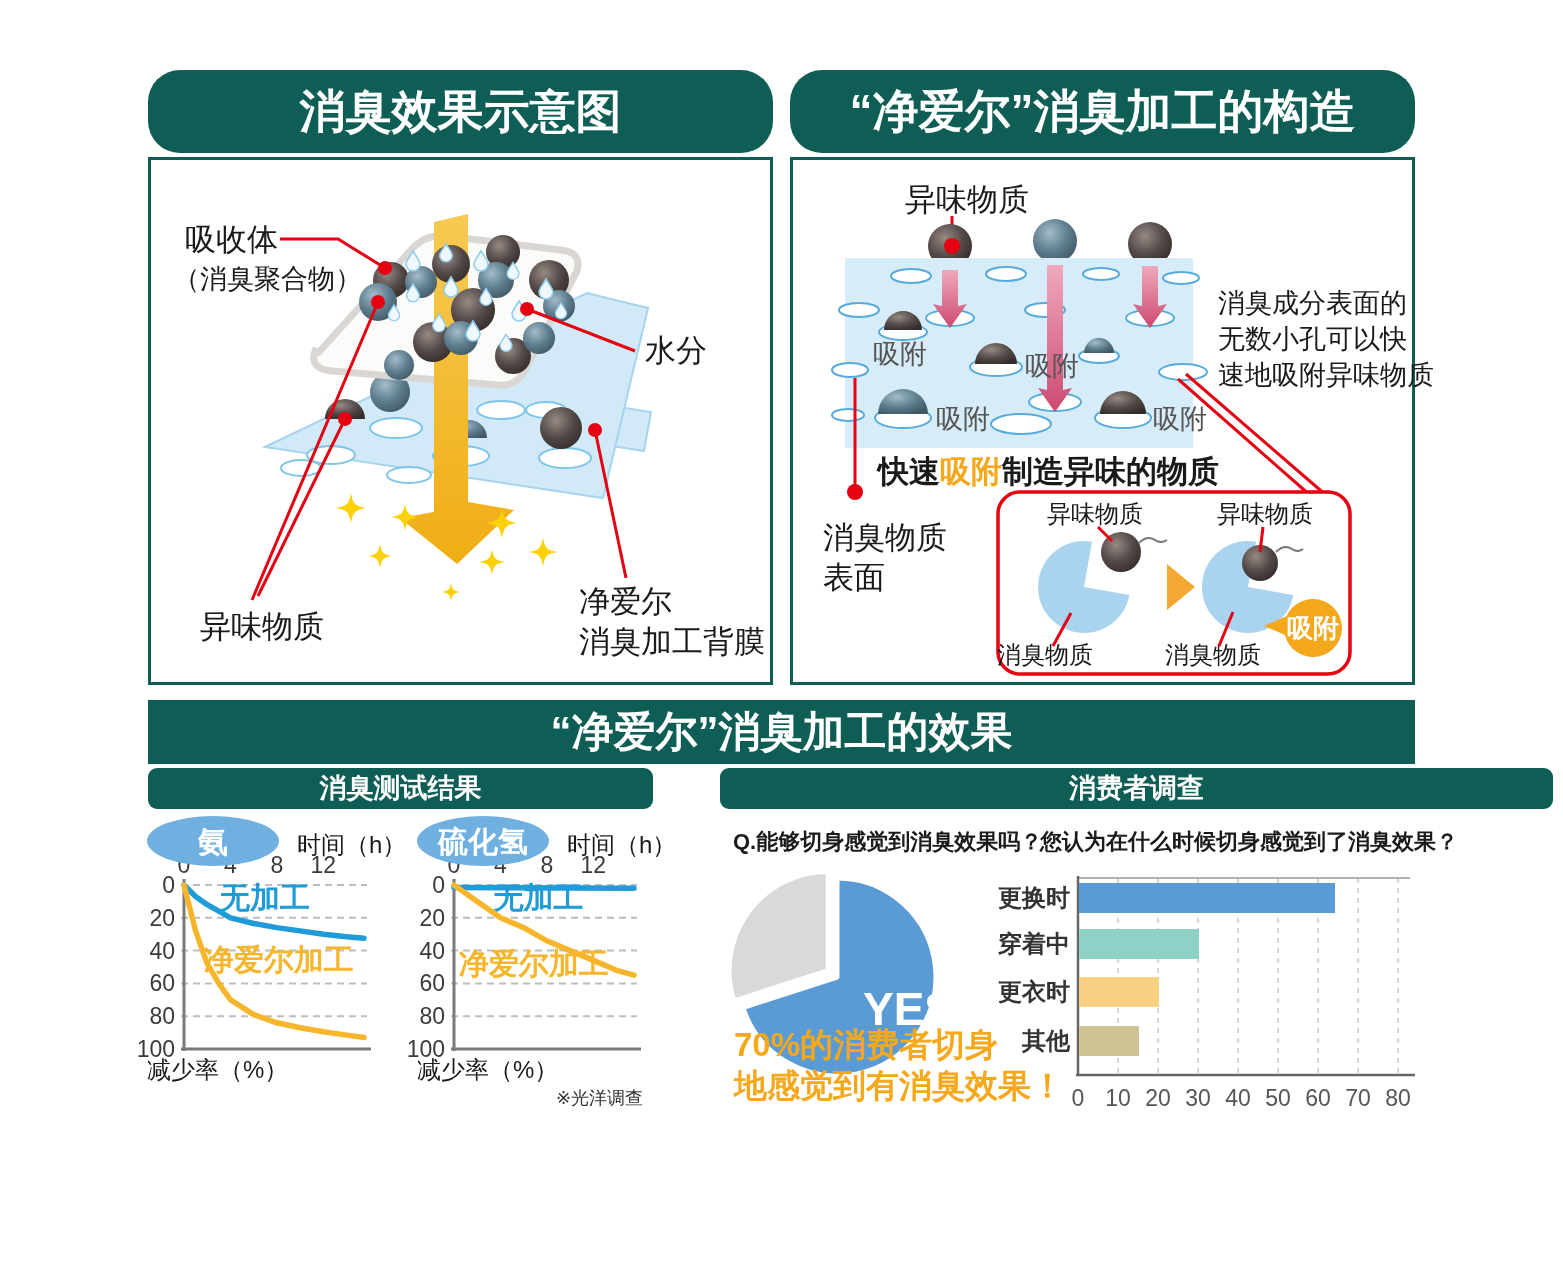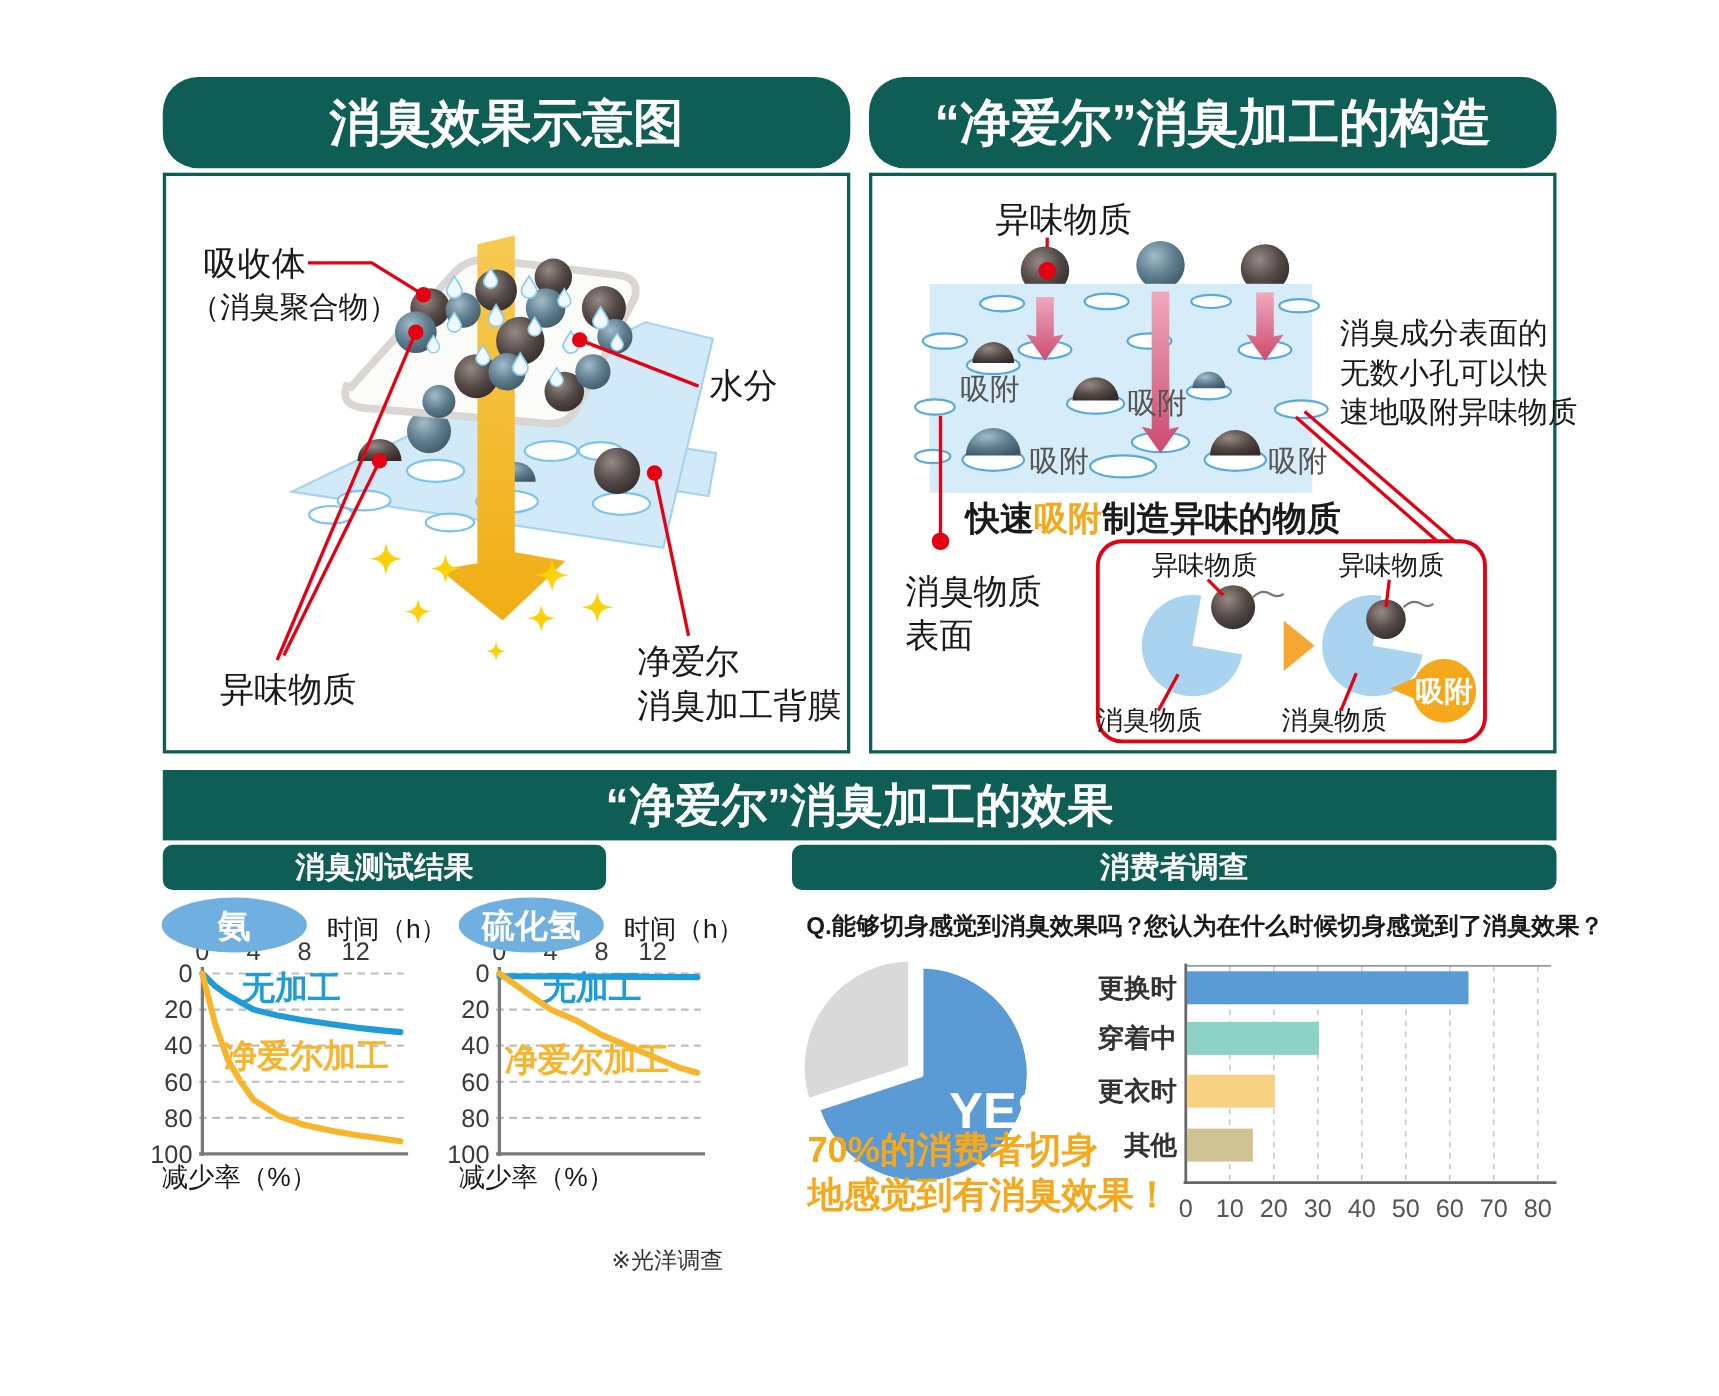--- a/index.html
+++ b/index.html
@@ -8,21 +8,21 @@
   .panel-header{position:absolute;background:#0e5e55;color:#fff;text-align:center;
     font-weight:bold;font-size:46px;line-height:83px;height:83px;width:625px;border-radius:32px;}
   .panel-body{position:absolute;width:625px;height:528px;border:3px solid #0e5e55;background:#fff;}
   .banner{position:absolute;left:148px;top:700px;width:1267px;height:64px;background:#0e5e55;
     color:#fff;font-weight:bold;font-size:42px;line-height:64px;text-align:center;}
   .subbanner{position:absolute;top:768px;height:41px;background:#0e5e55;border-radius:9px;
     color:#fff;font-weight:bold;font-size:27px;line-height:41px;text-align:center;}
   .question{position:absolute;font-weight:bold;font-size:22px;color:#1a1a1a;white-space:nowrap;}
   .highlight{position:absolute;left:703px;top:1024px;color:#f5a81c;font-weight:bold;
     font-size:33px;line-height:41px;white-space:nowrap;margin-left:31px;}
-  .note{position:absolute;left:556px;top:1086px;font-size:21px;color:#333;margin-top:46px;}
+  .note{position:absolute;left:556px;top:1086px;font-size:18px;color:#333;}
   svg{position:absolute;overflow:visible;}
   svg text{font-family:"Liberation Sans","DejaVu Sans",sans-serif;}
 </style>
 </head>
 <body>
 
 <div id="canvas">
 
   <div class="panel-header" style="left:148px;top:70px;">消臭效果示意图</div>
   <div class="panel-body" style="left:148px;top:157px;"></div>
@@ -233,22 +233,22 @@
     <line x1="440" y1="452" x2="426" y2="486" stroke="#e50012" stroke-width="3"></line>
 
     <g>
       <polygon points="494,456 499,478 471,466" fill="#f5a81c"></polygon>
       <circle cx="520" cy="468" r="29" fill="#f5a81c"></circle>
       <text x="520" y="477" font-size="26" font-weight="bold" fill="#ffffff" text-anchor="middle">吸附</text>
     </g>
   </svg>
 
   <div class="banner">“净爱尔”消臭加工的效果</div>
-  <div class="subbanner" style="left:148px;width:403px;">消臭测试结果</div>
-  <div class="subbanner" style="left:720px;width:695px;">消费者调查</div>
+  <div class="subbanner" style="left:148px;width:505px;">消臭测试结果</div>
+  <div class="subbanner" style="left:720px;width:833px;">消费者调查</div>
 
   <svg id="chart-ammonia" style="left:145px;top:815px;" width="250" height="300" viewBox="0 0 250 300">
       <line x1="36" y1="70" x2="222" y2="70" stroke="#bdbdbd" stroke-width="2" stroke-dasharray="7 5"></line>
       <line x1="36" y1="102.8" x2="222" y2="102.8" stroke="#bdbdbd" stroke-width="2" stroke-dasharray="7 5"></line>
       <line x1="36" y1="135.6" x2="222" y2="135.6" stroke="#bdbdbd" stroke-width="2" stroke-dasharray="7 5"></line>
       <line x1="36" y1="168.39999999999998" x2="222" y2="168.39999999999998" stroke="#bdbdbd" stroke-width="2" stroke-dasharray="7 5"></line>
       <line x1="36" y1="201.2" x2="222" y2="201.2" stroke="#bdbdbd" stroke-width="2" stroke-dasharray="7 5"></line>
       <line x1="39" y1="64" x2="39" y2="236" stroke="#7a7a7a" stroke-width="3"></line>
       <line x1="36" y1="234" x2="226" y2="234" stroke="#7a7a7a" stroke-width="3"></line>
       <text x="30" y="78" text-anchor="end" font-size="23" fill="#3a3a3a">0</text>

